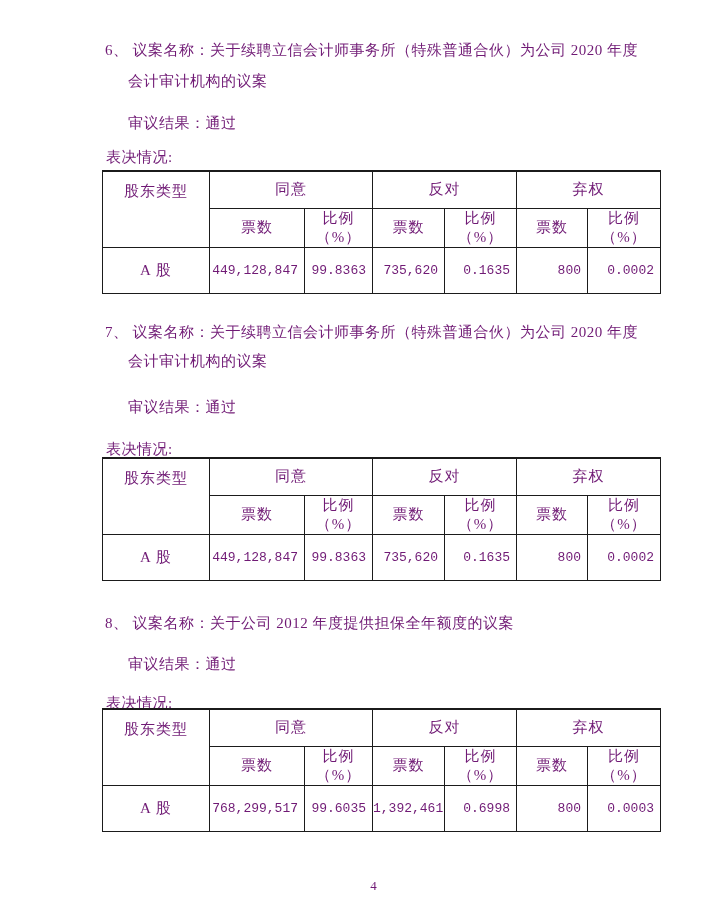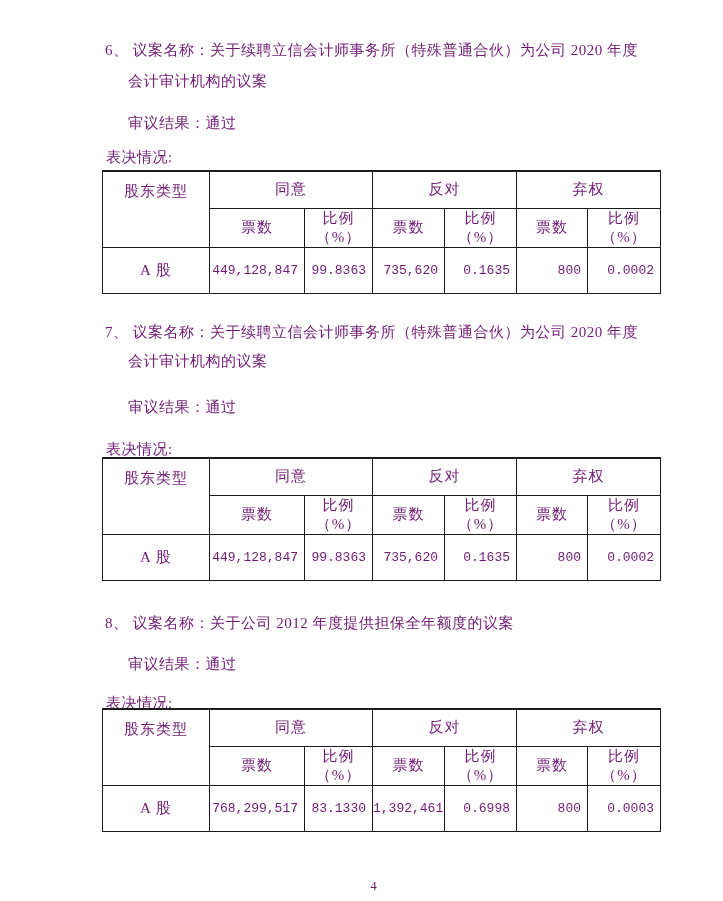--- a/index.html
+++ b/index.html
@@ -144,21 +144,21 @@
       <td class="cjk">票数</td>
       <td class="cjk">比例（%）</td>
       <td class="cjk">票数</td>
       <td class="cjk">比例（%）</td>
       <td class="cjk">票数</td>
       <td class="cjk">比例（%）</td>
     </tr>
     <tr style="height:46px">
       <td class="cjk">A 股</td>
       <td class="num">768,299,517</td>
-      <td class="num">83.1330</td>
+      <td class="num">99.6035</td>
       <td class="num">1,392,461</td>
       <td class="num">0.6998</td>
       <td class="num">800</td>
       <td class="num">0.0003</td>
     </tr>
   </tbody>
     </table>
 
 
   <div class="pageno">4</div>

